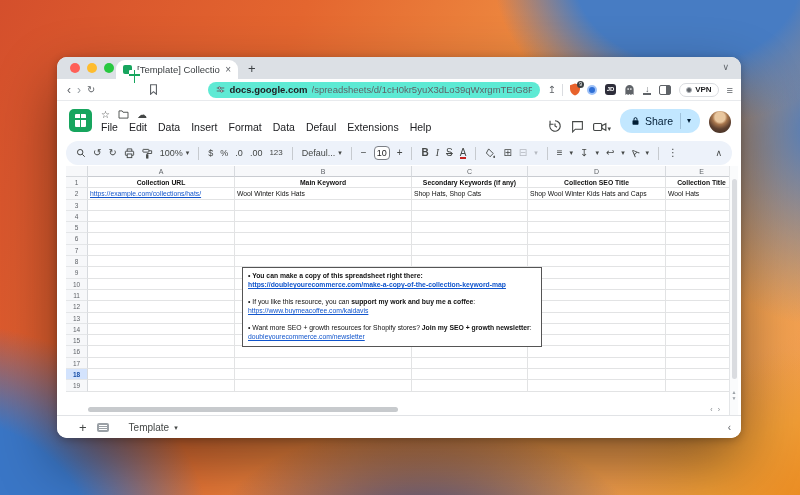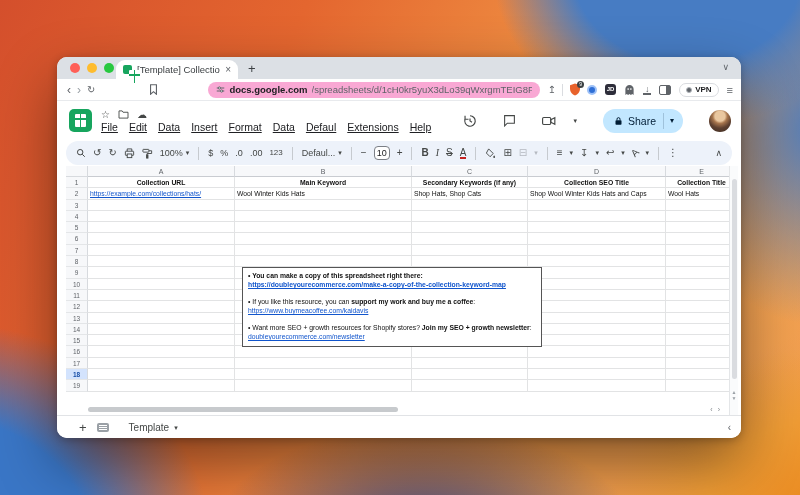--- a/index.html
+++ b/index.html
@@ -36,21 +36,21 @@
   .tab-close{ font-size:10px; color:#5f6368; line-height:1; }
   .newtab{ font-size:13px; color:#3c4043; margin:0 0 3px 10px; }
   .tabsearch{ position:absolute; right:12px; top:5px; font-size:9px; color:#5f6368; }
 
   
   .urlrow{ height:22px; background:#fff; display:flex; align-items:center; padding:0 8px 0 10px; gap:6px;
            border-bottom:1px solid #e8eaed; flex:none; }
   .navbtn{ font-size:12px; color:#5f6368; line-height:1; }
   .navbtn.fwd{ color:#9aa0a6; }
   .reload{ font-size:10px; color:#5f6368; }
-  .urlpill{ height:16px; background:#f9a8d4; border-radius:9px; display:flex; align-items:center;
+  .urlpill{ height:16px; background:#5eead4; border-radius:9px; display:flex; align-items:center;
             gap:4px; padding:0 8px; width:344px; margin-left:44px; overflow:hidden; }
   .url-host{ font-size:9.5px; font-weight:bold; color:#202124; white-space:nowrap; }
   .url-path{ font-size:9.5px; color:#5f6368; white-space:nowrap; overflow:hidden; }
   .share-up{ font-size:10px; color:#5f6368; margin-left:2px; }
   .vdiv{ width:1px; height:12px; background:#dadce0; }
   .extrow{ display:flex; align-items:center; gap:8px; margin-left:auto; }
   .badge{ position:absolute; right:-3px; top:-2px; width:7px; height:7px; background:#3b4043; color:#fff;
           font-size:5px; border-radius:50%; text-align:center; line-height:7px; }
   .ext-circle{ width:10px; height:10px; border-radius:50%; background:#2f6fd6; border:2px solid #9ec1f7; }
   .ext-square{ width:11px; height:11px; border-radius:3px; background:#2d2d3a; color:#fff; font-size:6px;
@@ -70,22 +70,22 @@
   .logo{ width:23px; height:23px; background:#17a55e; border-radius:5px; position:relative; flex:none; }
   .logo::after{ content:""; position:absolute; left:6px; top:5px; width:11px; height:13px; background:
       linear-gradient(to right, rgba(0,0,0,0) 0 42%, #17a55e 42% 58%, rgba(0,0,0,0) 58%),
       linear-gradient(to bottom, rgba(0,0,0,0) 0 30%, #17a55e 30% 46%, rgba(0,0,0,0) 46%),
       #fff; border-radius:1px; }
   .titleblock{ margin-left:9px; flex:1; min-width:0; }
   .titlerow{ display:flex; align-items:center; gap:8px; }
   .doctitle{ font-size:12.5px; color:#1f1f1f; font-weight:500; white-space:nowrap; }
   .t-ic{ font-size:10px; color:#444746; }
   .menurow{ display:flex; gap:11px; margin-top:1px; }
-  .menu-item{ font-size:10.5px; color:#202124;text-decoration:underline; }
-  .hdr-right{ display:flex; align-items:center; gap:26px; margin-left:10px; }
+  .menu-item{ font-size:10.5px; color:#202124; }
+  .hdr-right{ display:flex; align-items:flex-end; gap:9px; margin-left:10px; }
   .sharebtn{ height:24px; background:#c2e7ff; border-radius:12px; display:flex; align-items:center; padding:0 3px 0 11px; }
   .sharebtn .lbl{ font-size:10.5px; font-weight:500; color:#001d35; margin:0 7px 0 5px; }
   .sharebtn .sep{ width:1px; height:16px; background:rgba(0,29,53,.18); }
   .sharebtn .dd{ font-size:8px; color:#001d35; padding:0 6px; }
   .avatar{ width:22px; height:22px; border-radius:50%; flex:none;
            background: radial-gradient(circle at 50% 28%, #e9c79f 0 26%, #a8764d 38%, #5d4030 62%, #3a2a20 100%); }
   .cam-dd{ font-size:7px; color:#444746; margin-left:-9px; }
 
   
   .toolbarwrap{ height:26px; background:#fff; padding:1px 9px; flex:none; }

